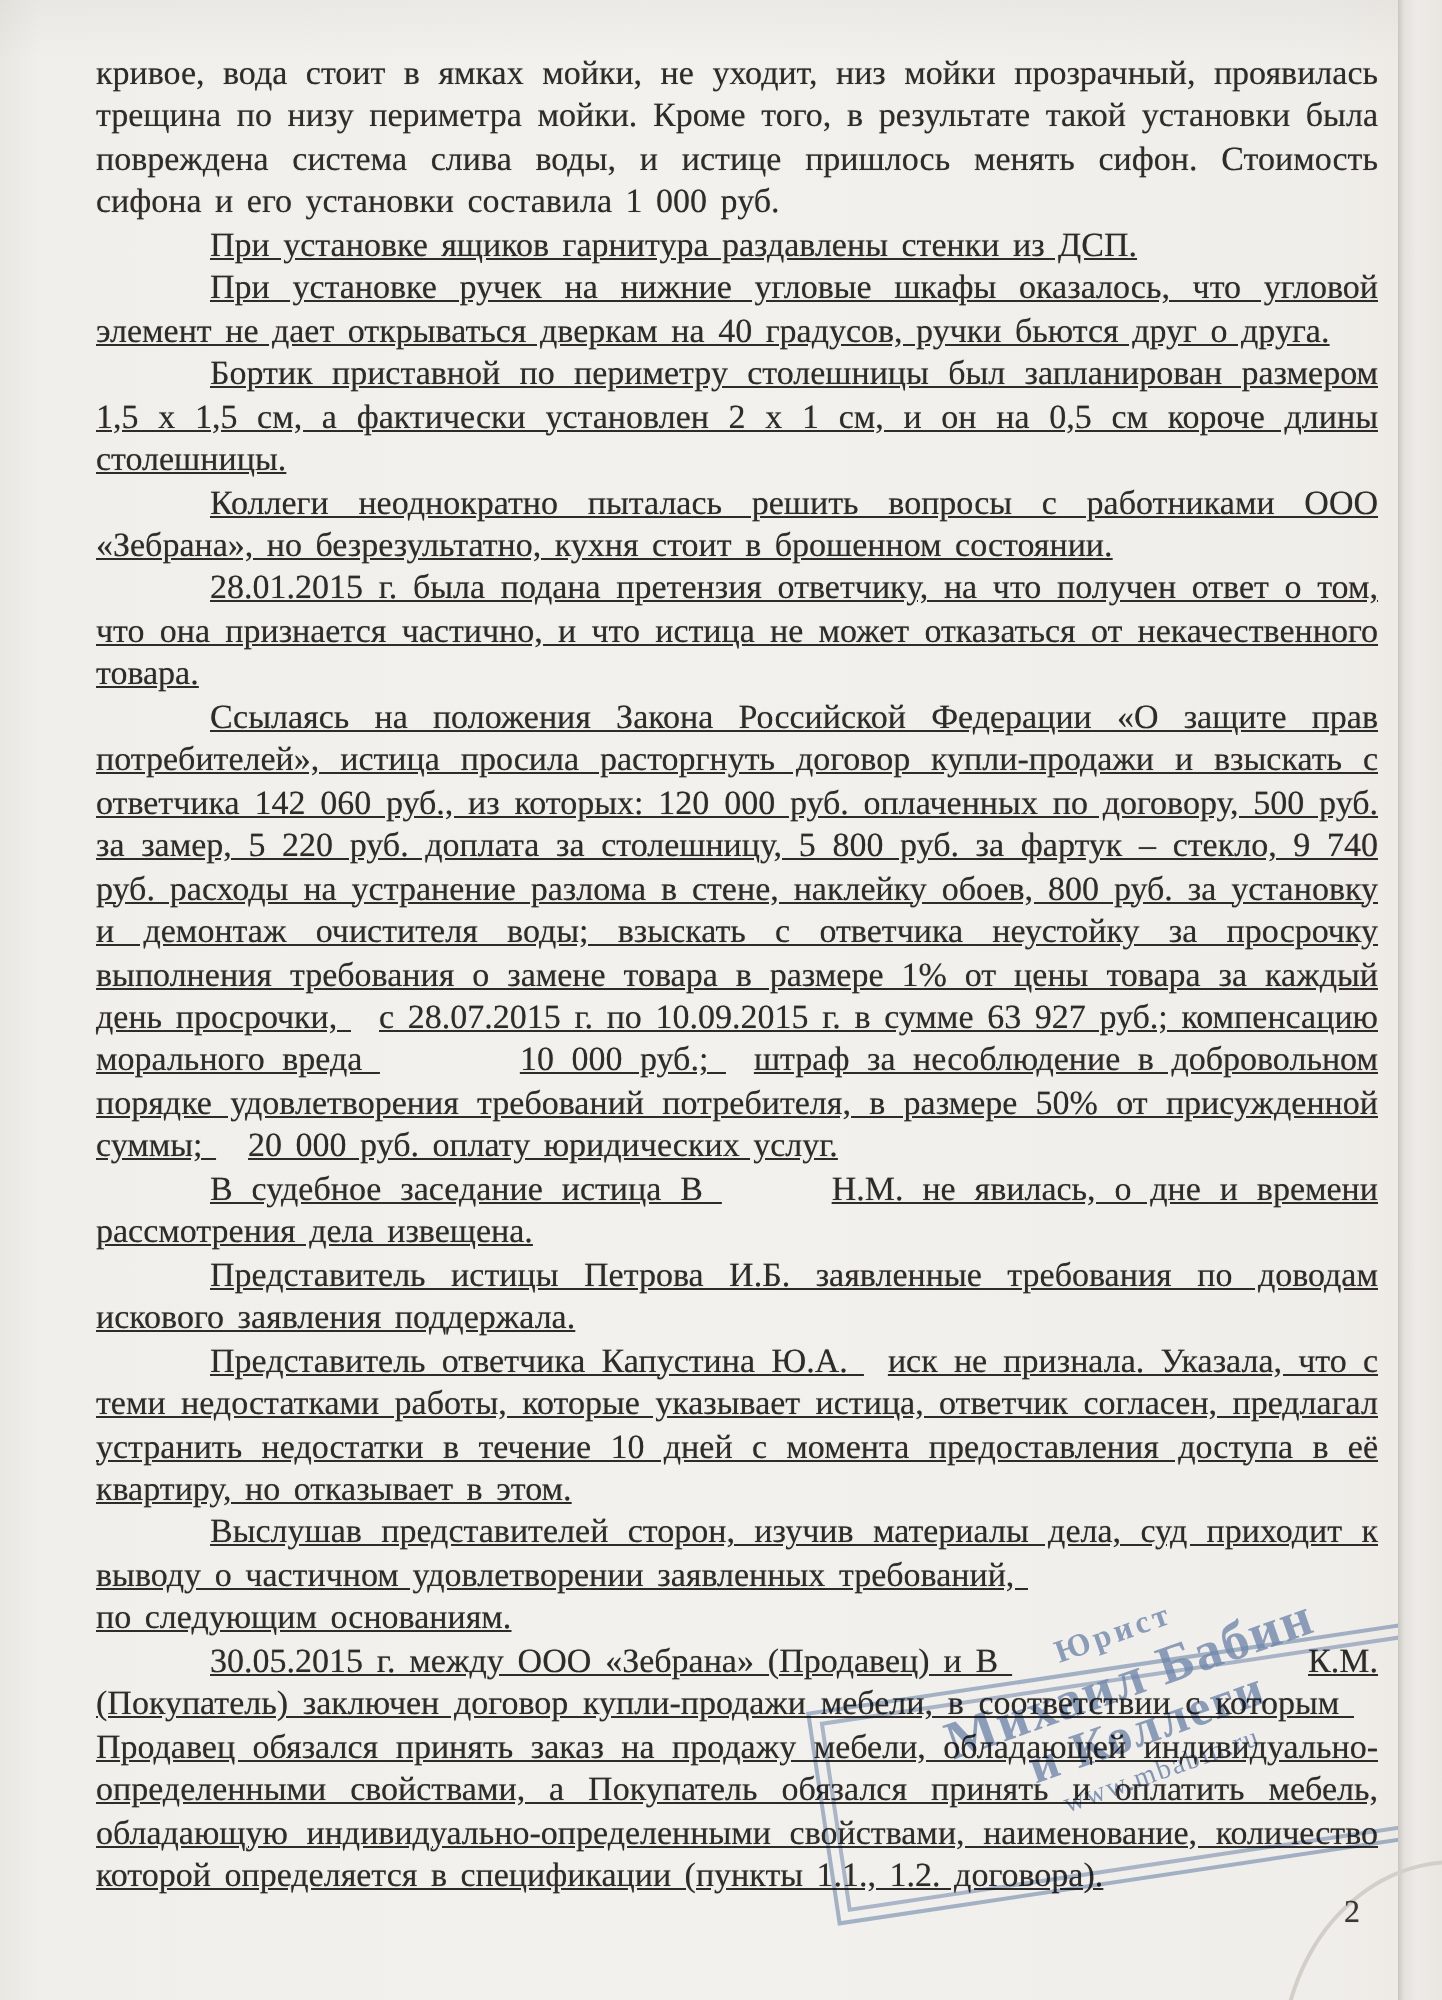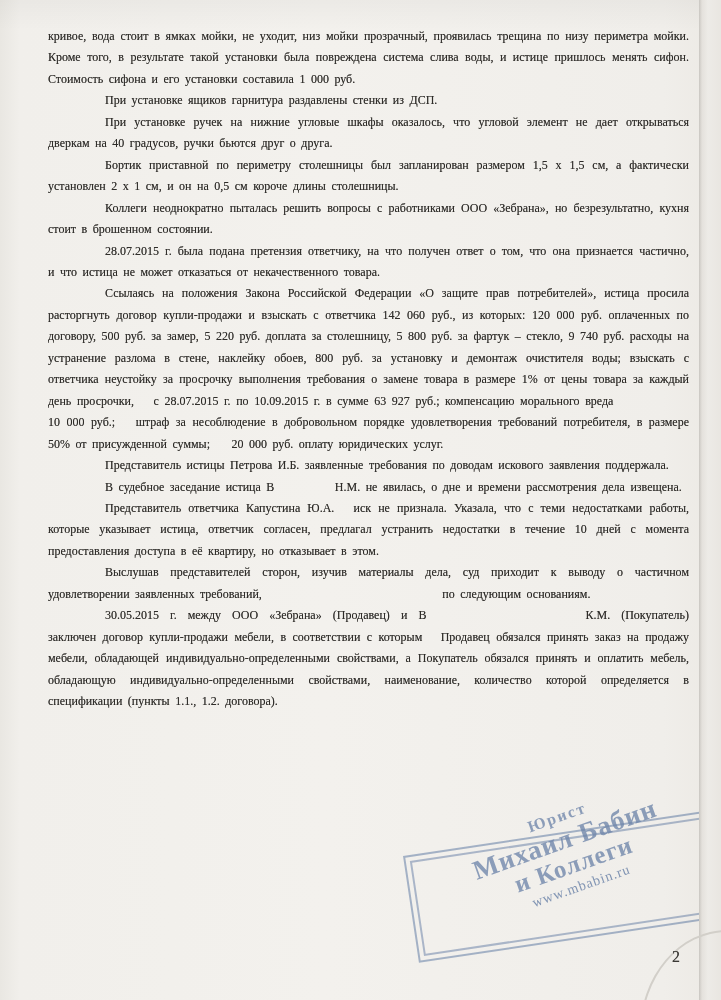--- a/index.html
+++ b/index.html
@@ -19,26 +19,26 @@
     position:absolute;left:699px;top:0;width:22px;height:1000px;
     background:linear-gradient(90deg,#c9c6c1 0,#e4e1dc 3px,#edebe7 9px,#e9e6e1 100%);
   }
   .corner-curve{
     position:absolute;left:640px;top:930px;width:170px;height:200px;
     border:2px solid #d2cfc9;border-radius:50%;
     background:transparent;
   }
   .doc-text{
     position:absolute;left:48px;top:26px;width:641px;
-    font-size:12px;line-height:21.45px;color:#2e2c29;
+    font-size:17px;line-height:21.45px;color:#2e2c29;
     text-shadow:0 0 0.4px rgba(40,38,35,0.55);
     word-spacing:2.5px;
   }
   .doc-text p{margin:0;text-align:justify;}
-  .doc-text p.indent{text-indent:57px;}
+  .doc-text p.indent{text-indent:57px;text-decoration:underline;}
   .gap{display:inline-block;height:1px;}
   .page-number{
     position:absolute;left:664px;top:948px;width:24px;
     font-size:16px;color:#3a3834;text-align:center;
     text-shadow:0 0 0.4px rgba(40,38,35,0.5);
   }
   
   .stamp{
     position:absolute;left:403px;top:856px;width:450px;height:104px;
     transform:rotate(-8.5deg);transform-origin:0 0;
@@ -64,24 +64,24 @@
 <body>
 
 <div class="page">
 
   <div class="doc-text">
       <p>кривое, вода стоит в ямках мойки, не уходит, низ мойки прозрачный, проявилась трещина по низу периметра мойки. Кроме того, в результате такой установки была повреждена система слива воды, и истице пришлось менять сифон. Стоимость сифона и его установки составила 1 000 руб. </p>
       <p class="indent">При установке ящиков гарнитура раздавлены стенки из ДСП. </p>
       <p class="indent">При установке ручек на нижние угловые шкафы оказалось, что угловой элемент не дает открываться дверкам на 40 градусов, ручки бьются друг о друга. </p>
       <p class="indent">Бортик приставной по периметру столешницы был запланирован размером 1,5 х 1,5 см, а фактически установлен 2 х 1 см, и он на 0,5 см короче длины столешницы. </p>
       <p class="indent">Коллеги неоднократно пыталась решить вопросы с работниками ООО «Зебрана», но безрезультатно, кухня стоит в брошенном состоянии. </p>
-      <p class="indent">28.07.2015 г. была подана претензия ответчику, на что получен ответ о том, что она признается частично, и что истица не может отказаться от некачественного товара. </p>
+      <p class="indent">28.01.2015 г. была подана претензия ответчику, на что получен ответ о том, что она признается частично, и что истица не может отказаться от некачественного товара. </p>
       <p class="indent">Ссылаясь на положения Закона Российской Федерации «О защите прав потребителей», истица просила расторгнуть договор купли-продажи и взыскать с ответчика 142 060 руб., из которых: 120 000 руб. оплаченных по договору, 500 руб. за замер, 5 220 руб. доплата за столешницу, 5 800 руб. за фартук – стекло, 9 740 руб. расходы на устранение разлома в стене, наклейку обоев, 800 руб. за установку и демонтаж очистителя воды; взыскать с ответчика неустойку за просрочку выполнения требования о замене товара в размере 1% от цены товара за каждый день просрочки, <span class="gap" style="width: 14px;"></span>с 28.07.2015 г. по 10.09.2015 г. в сумме 63 927 руб.; компенсацию морального вреда <span class="gap" style="width: 70px;"></span>10 000 руб.; <span class="gap" style="width: 14px;"></span>штраф за несоблюдение в добровольном порядке удовлетворения требований потребителя, в размере 50% от присужденной суммы; <span class="gap" style="width: 16px;"></span>20 000 руб. оплату юридических услуг. </p>
+      <p class="indent">В судебное заседание истица В <span class="gap" style="width: 55px;"></span>Н.М. не явилась, о дне и времени рассмотрения дела извещена. </p>
       <p class="indent">Представитель истицы Петрова И.Б. заявленные требования по доводам искового заявления поддержала. </p>
-      <p class="indent">В судебное заседание истица В <span class="gap" style="width: 55px;"></span>Н.М. не явилась, о дне и времени рассмотрения дела извещена. </p>
       <p class="indent">Представитель ответчика Капустина Ю.А. <span class="gap" style="width: 12px;"></span>иск не признала. Указала, что с теми недостатками работы, которые указывает истица, ответчик согласен, предлагал устранить недостатки в течение 10 дней с момента предоставления доступа в её квартиру, но отказывает в этом. </p>
       <p class="indent">Выслушав представителей сторон, изучив материалы дела, суд приходит к выводу о частичном удовлетворении заявленных требований, <span class="gap" style="width: 175px;"></span>по следующим основаниям. </p>
       <p class="indent">30.05.2015 г. между ООО «Зебрана» (Продавец) и В <span class="gap" style="width: 148px;"></span>К.М. (Покупатель) заключен договор купли-продажи мебели, в соответствии с которым <span class="gap" style="width: 12px;"></span>Продавец обязался принять заказ на продажу мебели, обладающей индивидуально-определенными свойствами, а Покупатель обязался принять и оплатить мебель, обладающую индивидуально-определенными свойствами, наименование, количество которой определяется в спецификации (пункты 1.1., 1.2. договора). </p>
     </div>
 
   <div class="stamp">
     <div class="stamp-inner"></div>
     <div class="stamp-text">
       <div class="stamp-line1">Юрист</div>
       <div class="stamp-line2">Михаил Бабин</div>

